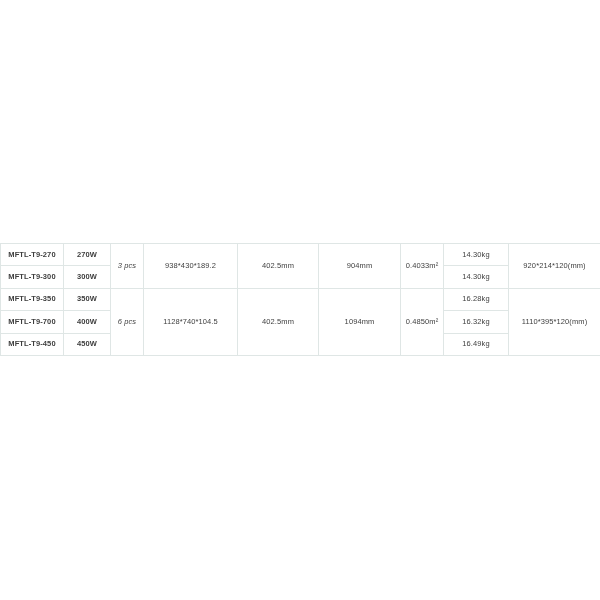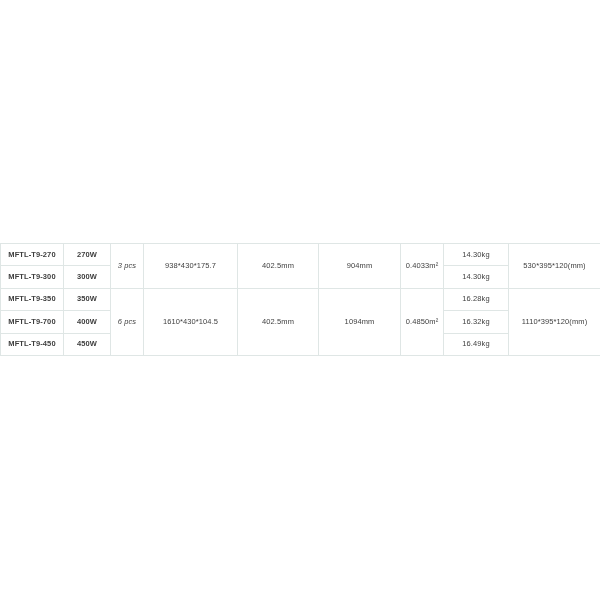--- a/index.html
+++ b/index.html
@@ -99,38 +99,38 @@
       <col class="c-area">
         <col class="c-weight">
         <col class="c-pack">
     </colgroup>
     <tbody>
 
       <tr>
         <td class="teal">MFTL-T9-270</td>
         <td class="teal">270W</td>
         <td class="qty-cell vrule-left group-end" rowspan="2">3 pcs</td>
-        <td class="group-end" rowspan="2">938*430*175.7</td>
+        <td class="group-end" rowspan="2">938*430*189.2</td>
         <td class="group-end" rowspan="2">402.5mm</td>
         <td class="group-end" rowspan="2">904mm</td>
         <td class="group-end" rowspan="2">0.4033m²</td>
         <td class="weight-cell">14.30kg</td>
-        <td class="group-end" rowspan="2">530*395*120(mm)</td>
+        <td class="group-end" rowspan="2">920*214*120(mm)</td>
       </tr>
       <tr>
         <td class="teal">MFTL-T9-300</td>
         <td class="teal">300W</td>
         <td class="weight-cell group-end">14.30kg</td>
       </tr>
 
       <tr>
         <td class="teal">MFTL-T9-350</td>
         <td class="teal">350W</td>
         <td class="qty-cell vrule-left group-start" rowspan="3">6 pcs</td>
-        <td class="group-start" rowspan="3">1610*430*104.5</td>
+        <td class="group-start" rowspan="3">1128*740*104.5</td>
         <td class="group-start" rowspan="3">402.5mm</td>
         <td class="group-start" rowspan="3">1094mm</td>
         <td class="group-start" rowspan="3">0.4850m²</td>
         <td class="weight-cell group-start">16.28kg</td>
         <td class="group-start" rowspan="3">1110*395*120(mm)</td>
       </tr>
       <tr>
         <td class="teal">MFTL-T9-700</td>
         <td class="teal">400W</td>
         <td class="weight-cell">16.32kg</td>

